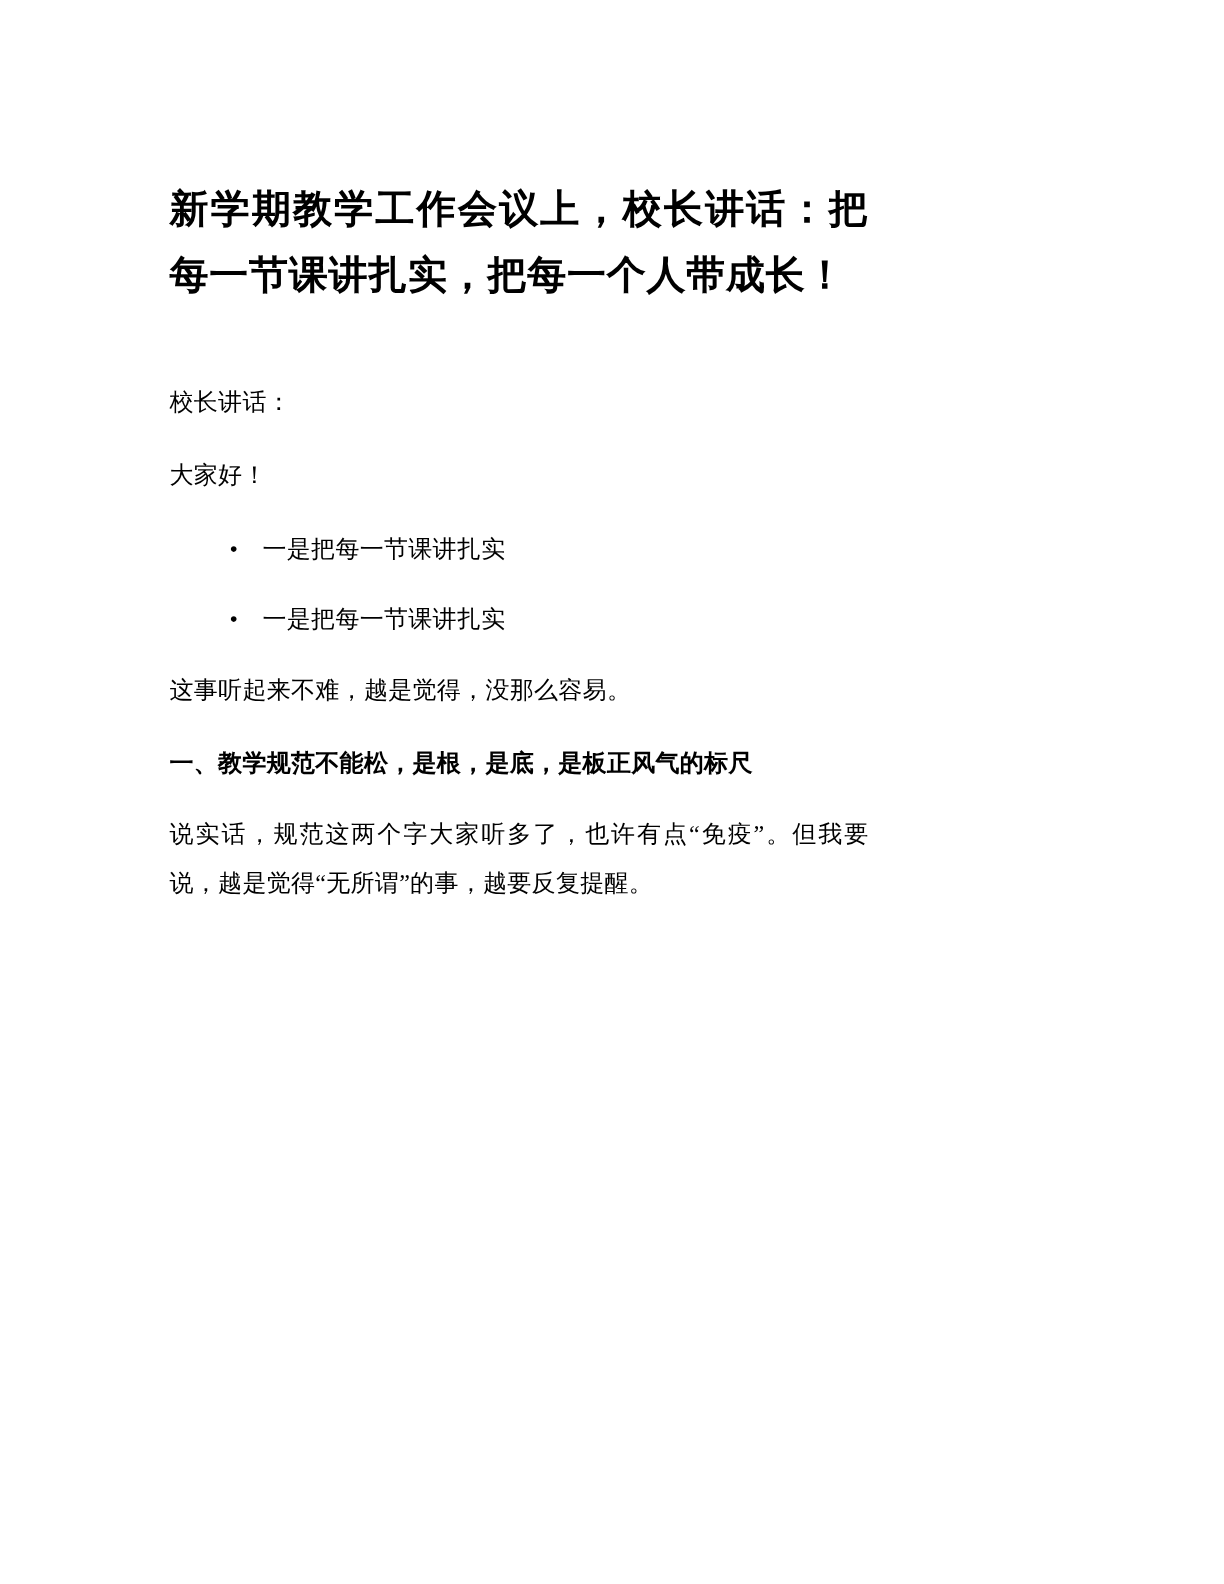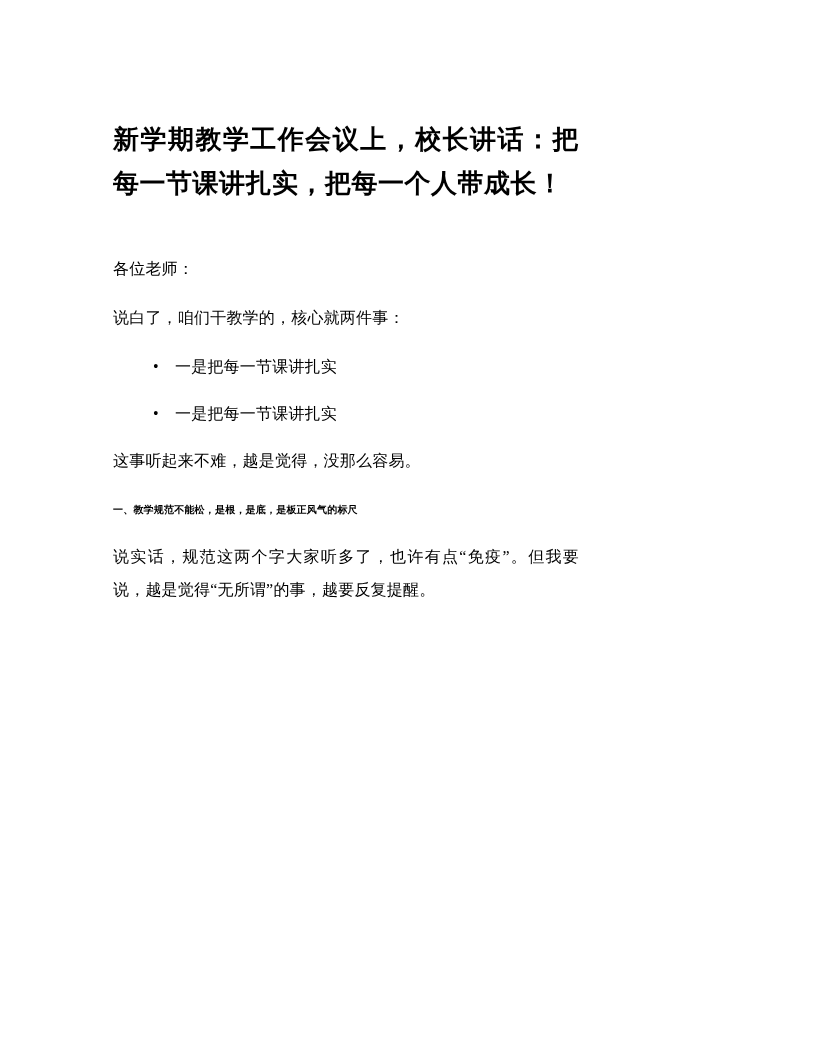--- a/index.html
+++ b/index.html
@@ -32,21 +32,21 @@
     text-align: justify;
   }
   .para {
     font-size: 16px;
     line-height: 33px;
     margin: 0 0 16px 0;
     text-align: justify;
     letter-spacing: 0.2px;
   }
   .heading {
-    font-size: 10px;
+    font-size: 16px;
     font-weight: bold;
     line-height: 33px;
     margin: 4px 0 14px 0;
     letter-spacing: 0.2px;
   }
   ul.bullets {
     margin: 6px 0 12px 0;
     padding-left: 62px;
     list-style: none;
   }
@@ -66,26 +66,26 @@
     line-height: 33px;
   }
 </style>
 </head>
 <body>
 
 <div class="page">
 
   <h1 class="doc-title">新学期教学工作会议上，校长讲话：把每一节课讲扎实，把每一个人带成长！</h1>
 
-  <p class="para">各位老师：</p>
+  <p class="para">校长讲话：</p>
+
+  <p class="para">大家好！</p>
 
 
 
-
-  <p class="para">说白了，咱们干教学的，核心就两件事：</p>
 
   <ul class="bullets">
     <li>一是把每一节课讲扎实</li>
     <li>一是把每一节课讲扎实</li>
   </ul>
 
   <p class="para">这事听起来不难，越是觉得，没那么容易。</p>
 
   <h2 class="heading">一、教学规范不能松，是根，是底，是板正风气的标尺</h2>
 

